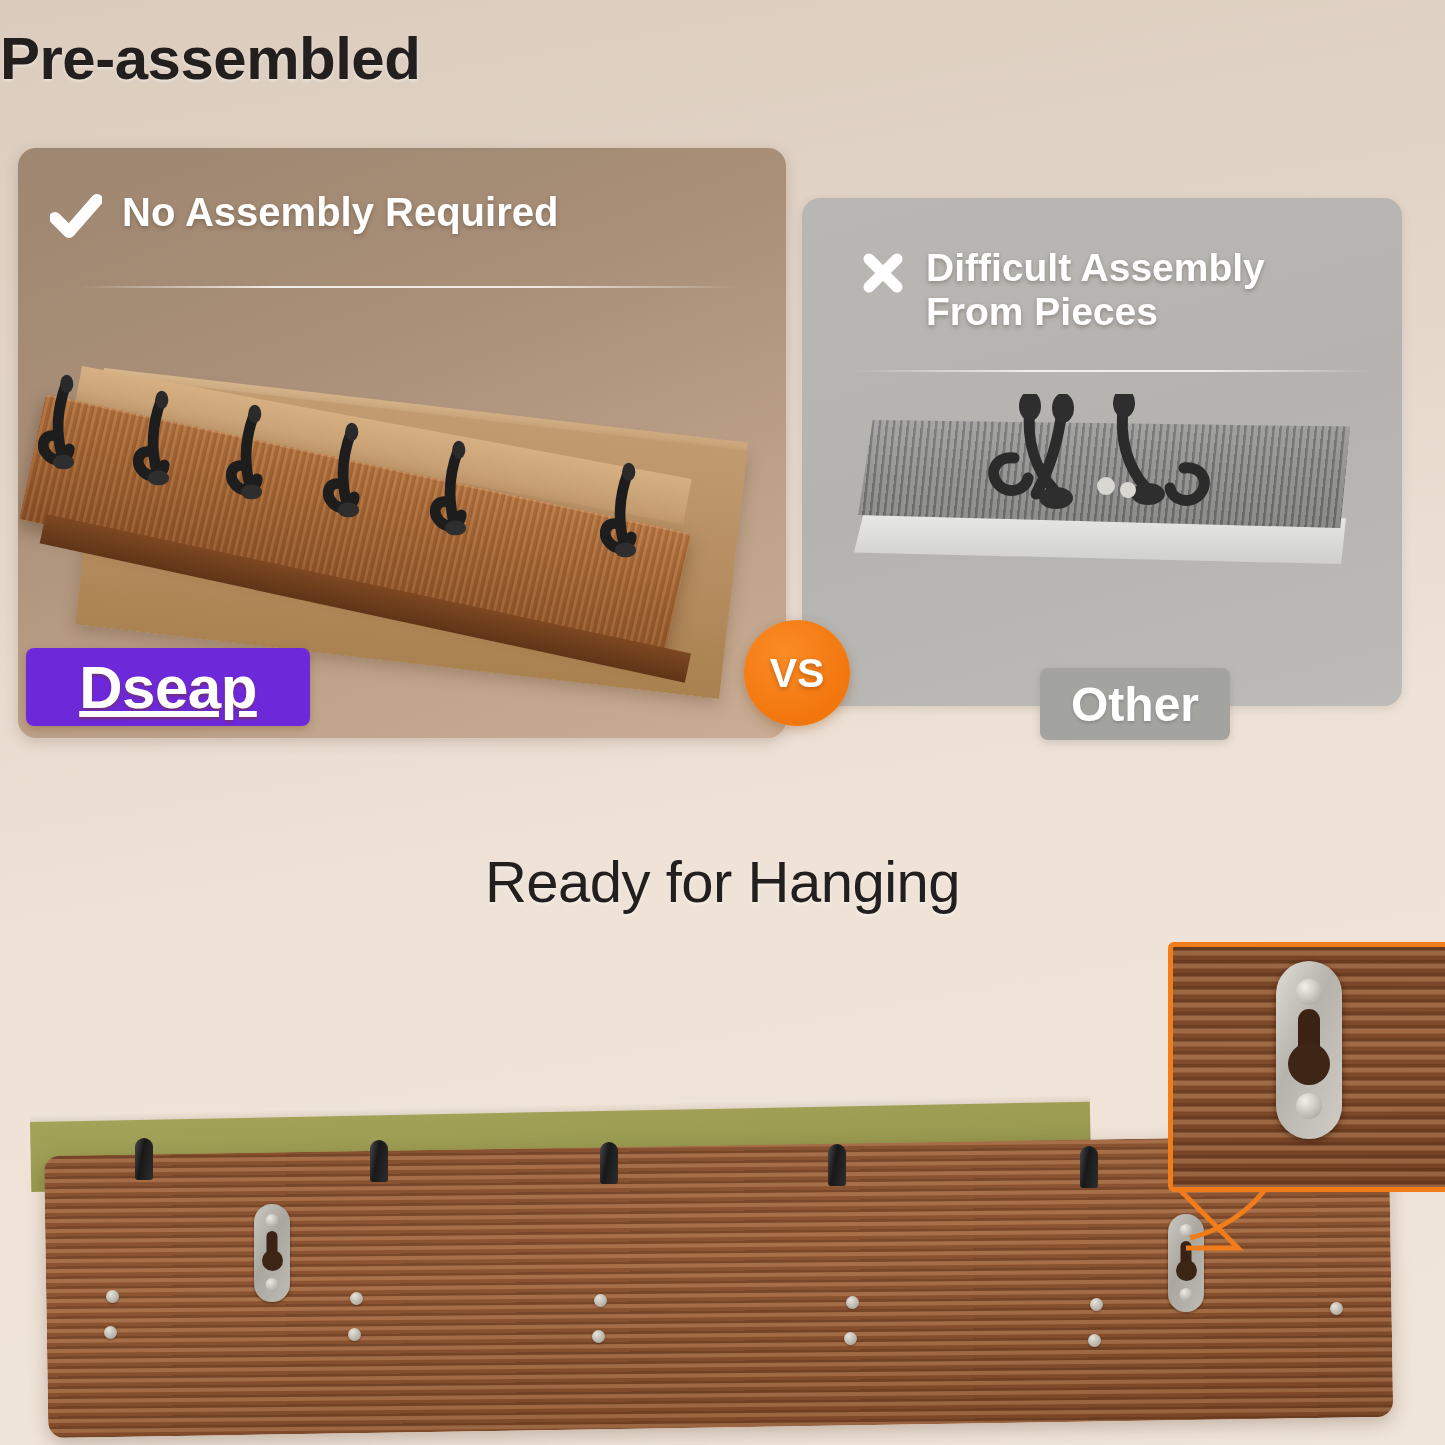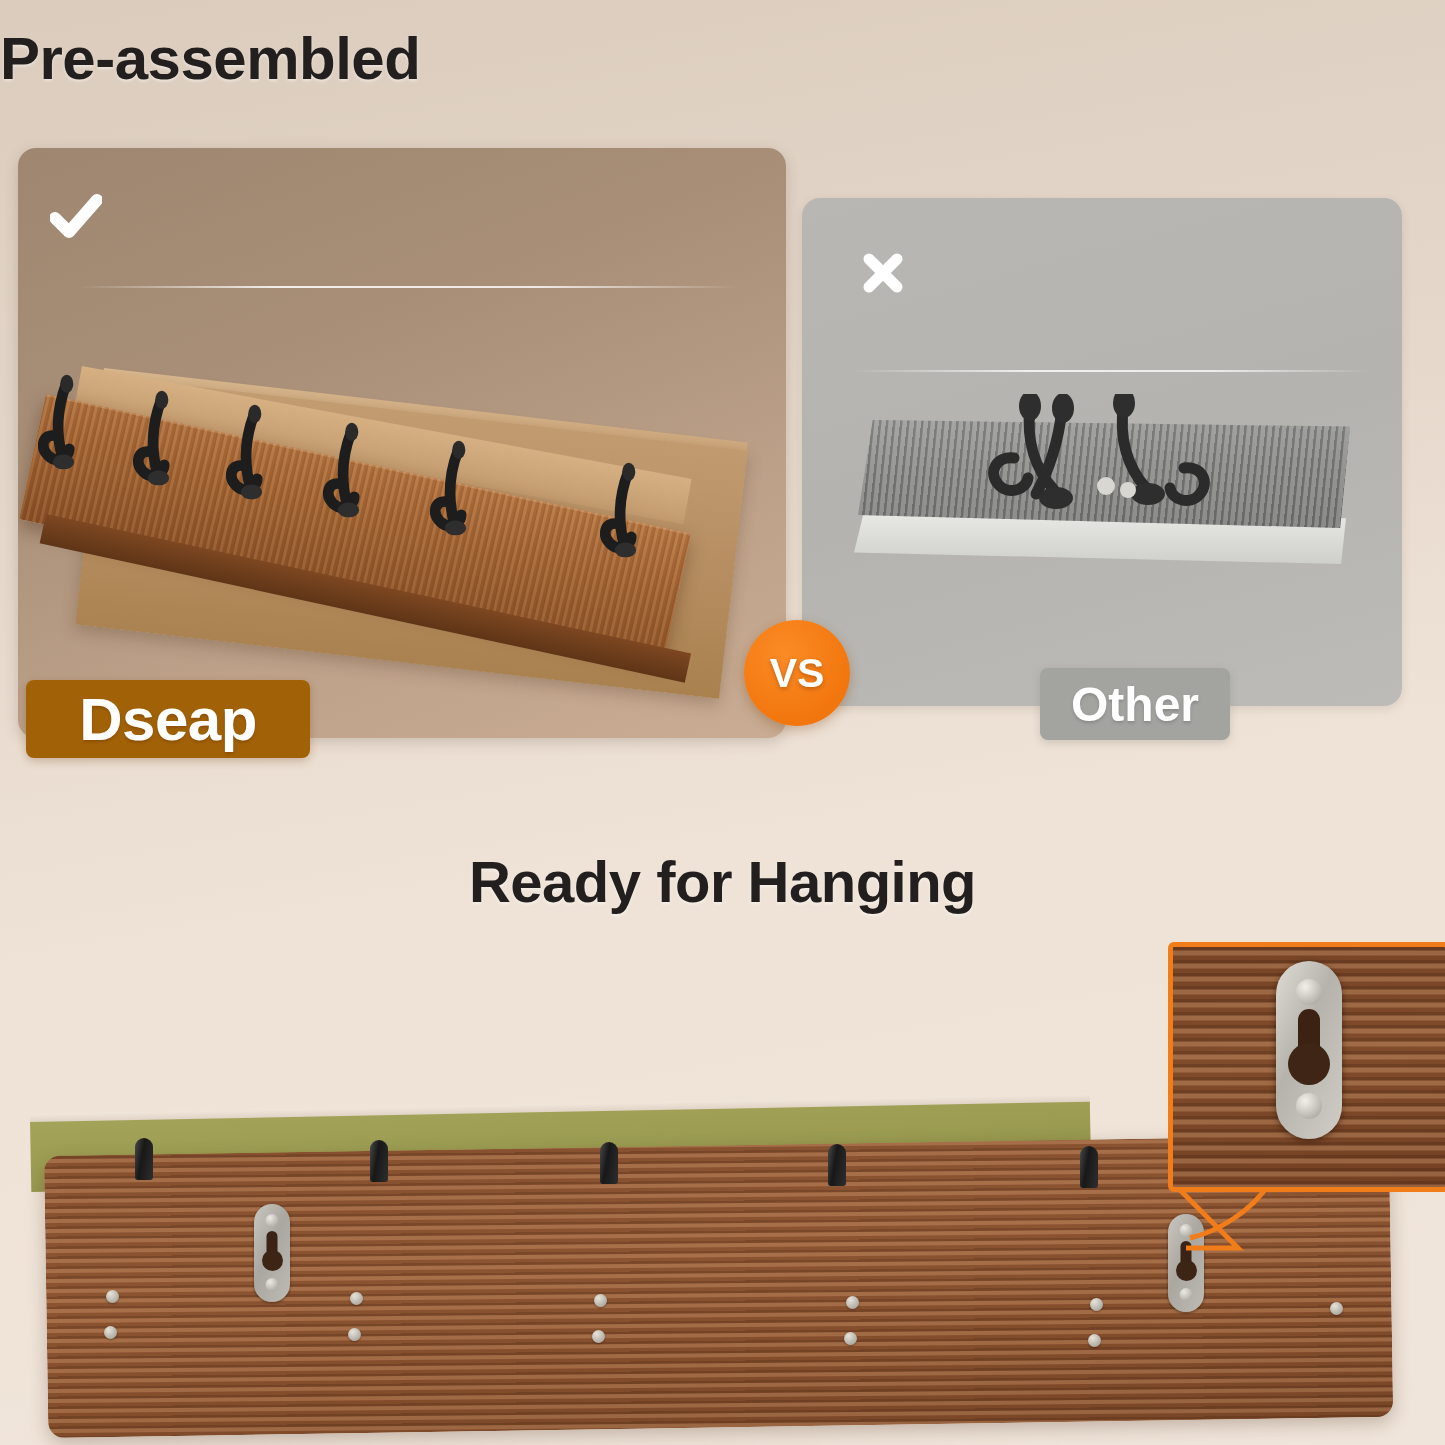--- a/index.html
+++ b/index.html
@@ -183,27 +183,28 @@
     position: absolute;
     display: flex;
     align-items: center;
     justify-content: center;
     font-weight: bold;
     color: #ffffff;
     border-radius: 8px;
     z-index: 8;
   }
   .badge-dseap {
-    left: 26px; top: 680px;
+    left: 26px; top: 648px;
     width: 284px; height: 78px;
-    background: #a16207;
+    background: #6d28d9;
     font-size: 60px;
     letter-spacing: -0.5px;
     text-shadow: 0 2px 3px rgba(120,55,0,0.45);
     box-shadow: 0 3px 8px rgba(110,60,15,0.28);
+    text-decoration: underline;
   }
   .badge-other {
     left: 1040px; top: 668px;
     width: 190px; height: 72px;
     background: #a3a3a0;
     font-size: 48px;
     text-shadow: 0 2px 3px rgba(80,80,80,0.3);
     box-shadow: 0 3px 8px rgba(110,110,105,0.25);
   }
   .badge-vs {
@@ -218,21 +219,21 @@
   }
 
   
   .bottom-title {
     position: absolute;
     top: 848px;
     left: 0;
     width: 100%;
     text-align: center;
     font-size: 58px;
-    font-weight: bold;
+    font-weight: normal;
     color: #221f1e;
     letter-spacing: -0.5px;
     text-shadow: 0 2px 3px rgba(255,255,255,0.45);
   }
 
   .back-scene {
     position: absolute;
     left: 0;
     top: 1090px;
     width: 1445px;
@@ -377,20 +378,24 @@
 
 <div class="panel panel-right">
   <div class="panel-head">
     <span class="mark-icon">
       <svg width="46" height="46" viewBox="0 0 46 46">
         <g stroke="#ffffff" stroke-width="11" stroke-linecap="round">
           <line x1="9" y1="9" x2="37" y2="37"></line>
           <line x1="37" y1="9" x2="9" y2="37"></line>
         </g>
       </svg>
+    </span>
+    <span class="head-text">
+      <span>Difficult Assembly</span><br>
+      <span>From Pieces</span>
     </span>
   </div>
   <div class="divider"></div>
 
   <div class="parts-photo">
     <div class="parts-board-side"></div>
     <div class="parts-board-top"></div>
 
     <svg class="loose-hook" style="left:148px; top:0px;" width="260" height="150" viewBox="0 0 260 150">
       <g fill="none" stroke="#2b2b2b" stroke-width="11" stroke-linecap="round">
@@ -415,20 +420,21 @@
   </div>
 </div>
 
 <div class="panel panel-left">
   <div class="panel-head">
     <span class="mark-icon">
       <svg width="52" height="46" viewBox="0 0 52 46">
         <path d="M5 24 L19 38 L47 6" fill="none" stroke="#ffffff" stroke-width="12" stroke-linecap="round" stroke-linejoin="round"></path>
       </svg>
     </span>
+    <span class="head-text">No Assembly Required</span>
   </div>
   <div class="divider"></div>
 
   <div class="rack-photo">
     <div class="cardboard-top"></div>
     <div class="cardboard"></div>
     <div class="rack-backrail"></div>
 
     <svg class="hook" style="left:20px; top:22px;" width="56" height="140" viewBox="0 0 56 140">
         <g fill="none" stroke="#1d1d1d" stroke-width="13" stroke-linecap="round">

